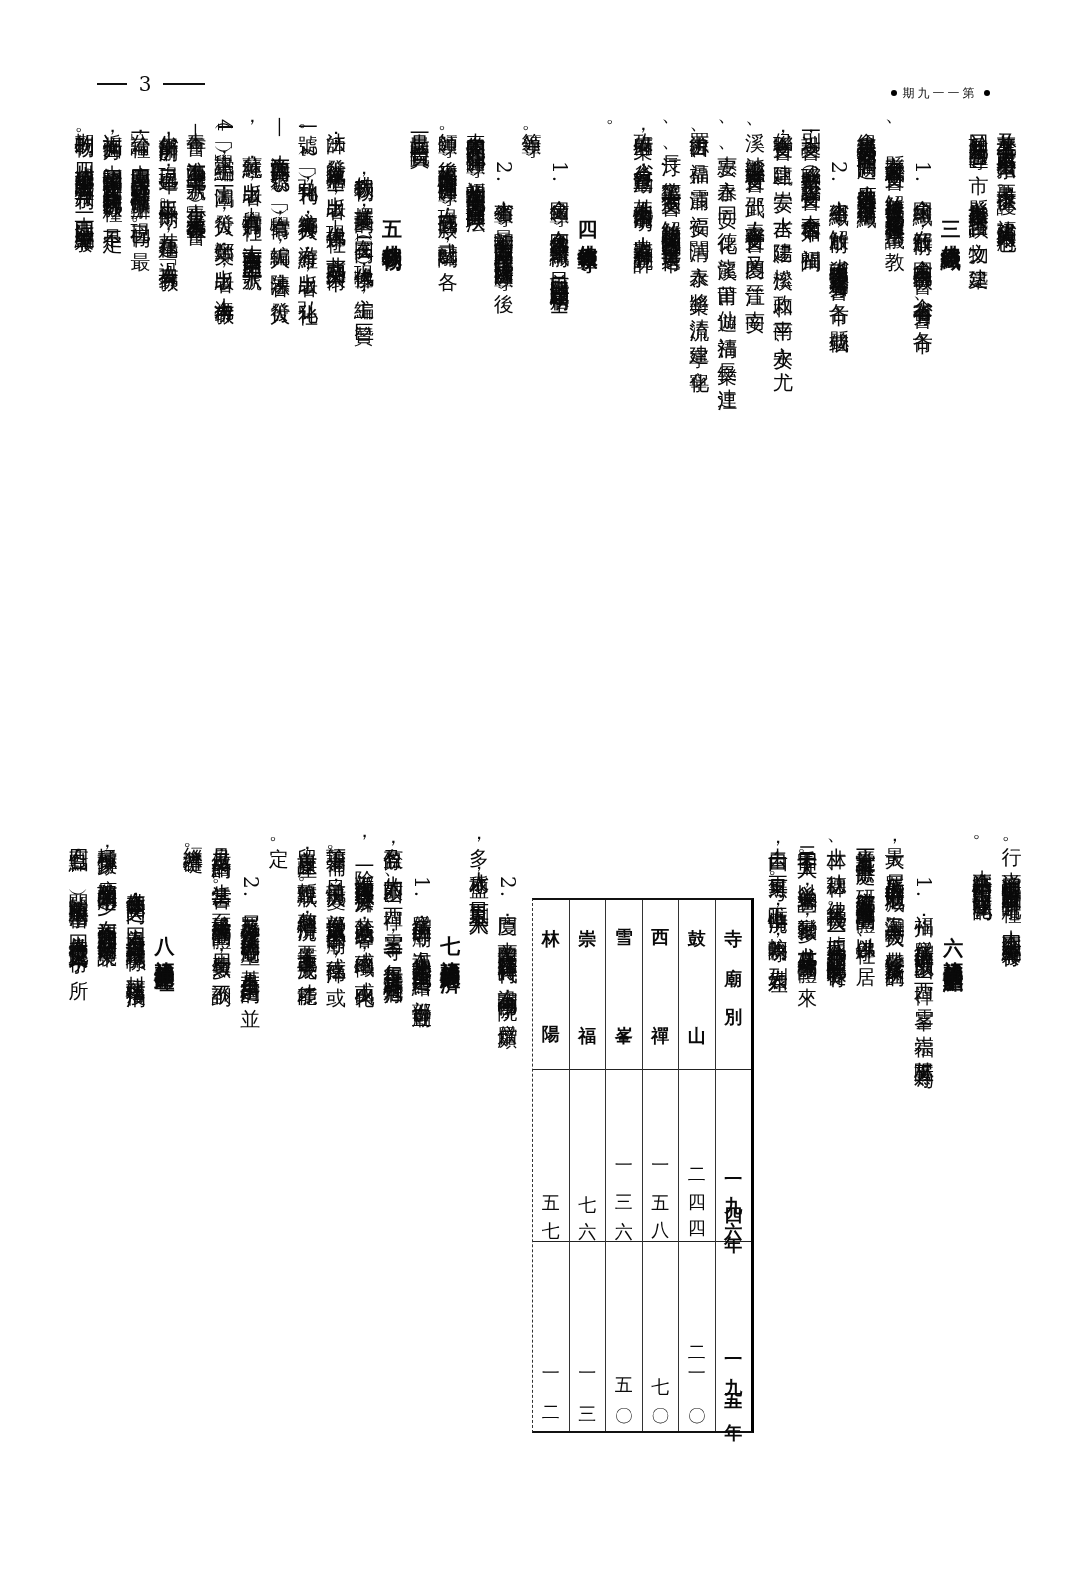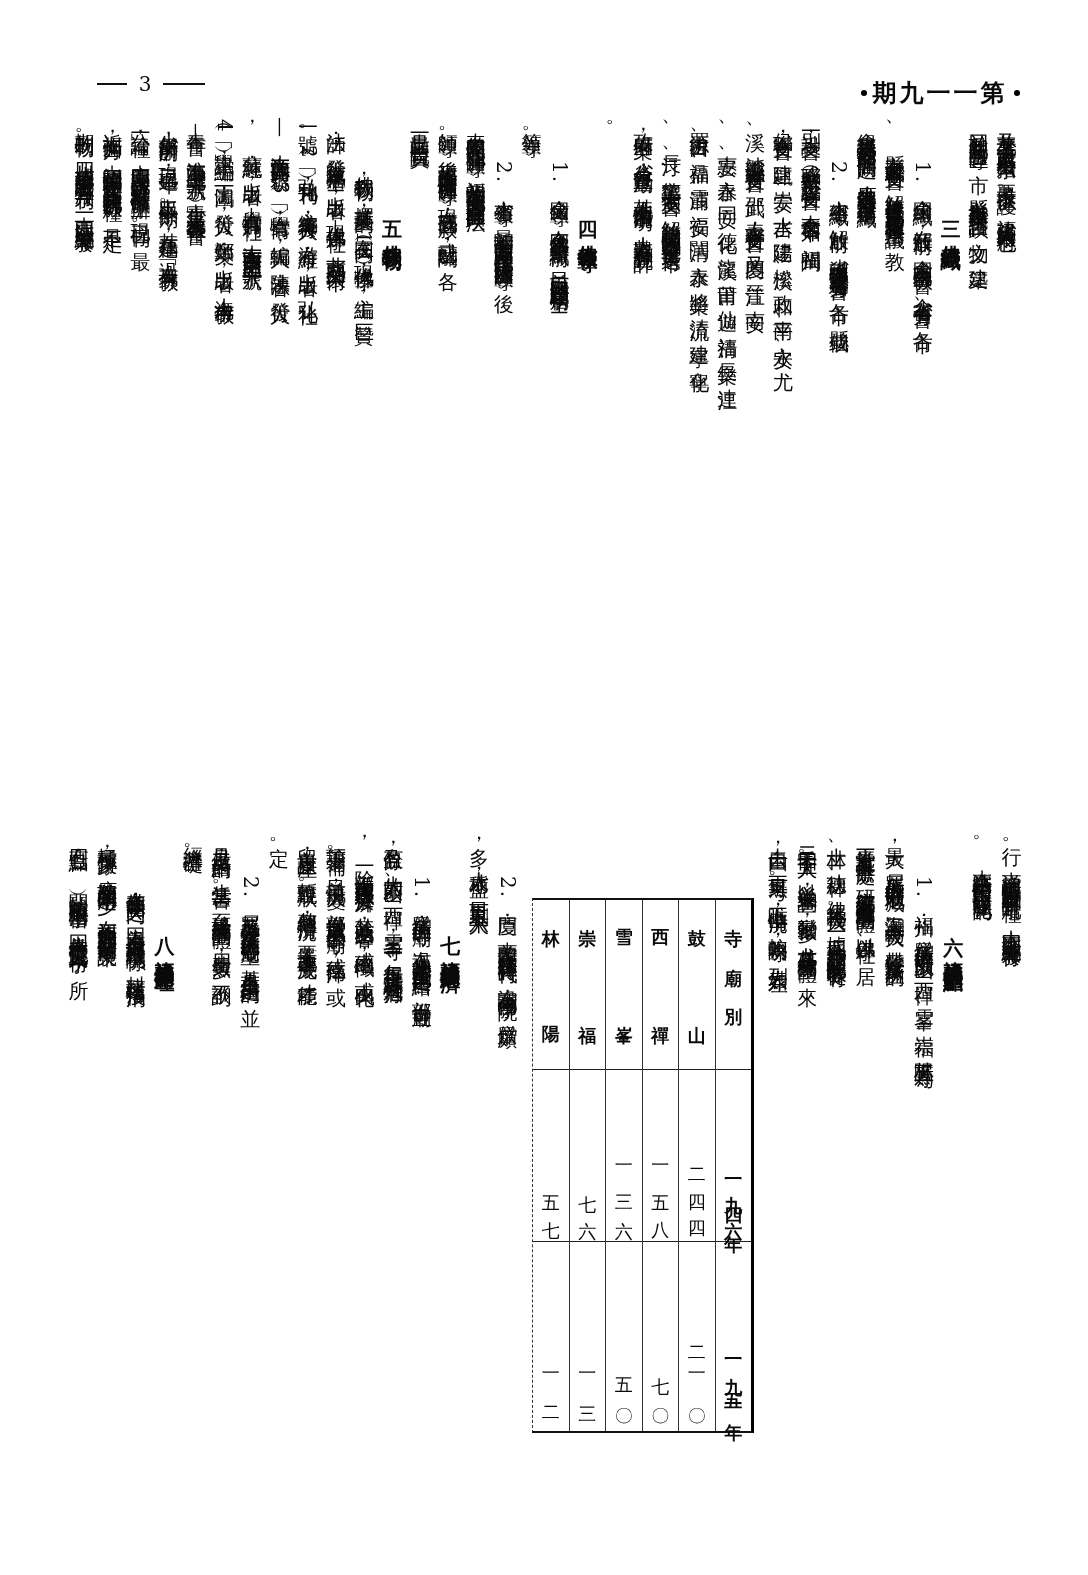--- a/index.html
+++ b/index.html
@@ -5,21 +5,21 @@
   html, body { margin:0; padding:0; background:#ffffff; }
   .page {
     position:relative; width:1088px; height:1575px; overflow:hidden;
     background:#ffffff; color:#0a0a0a;
     font-family:"DejaVu Serif","Liberation Serif",serif;
   }
   
   .issue {
     position:absolute; left:860px; top:80px; width:160px; height:26px;
     display:flex; align-items:center; justify-content:center; gap:6px;
-    font-size:24px; font-weight:bold;
+    font-size:12px; font-weight:normal;
   }
   .issue .dot { width:6px; height:6px; border-radius:50%; background:#000; display:inline-block; }
   .issue .rtl { direction:rtl; unicode-bidi:bidi-override; letter-spacing:3px; }
   .pageno {
     position:absolute; left:92px; top:72px; width:118px; height:24px;
     display:flex; align-items:center; justify-content:center; gap:12px;
     font-size:20px;
   }
   .pageno .dash { display:inline-block; height:2px; background:#111; }
   .pageno .dash.l { width:30px; }

